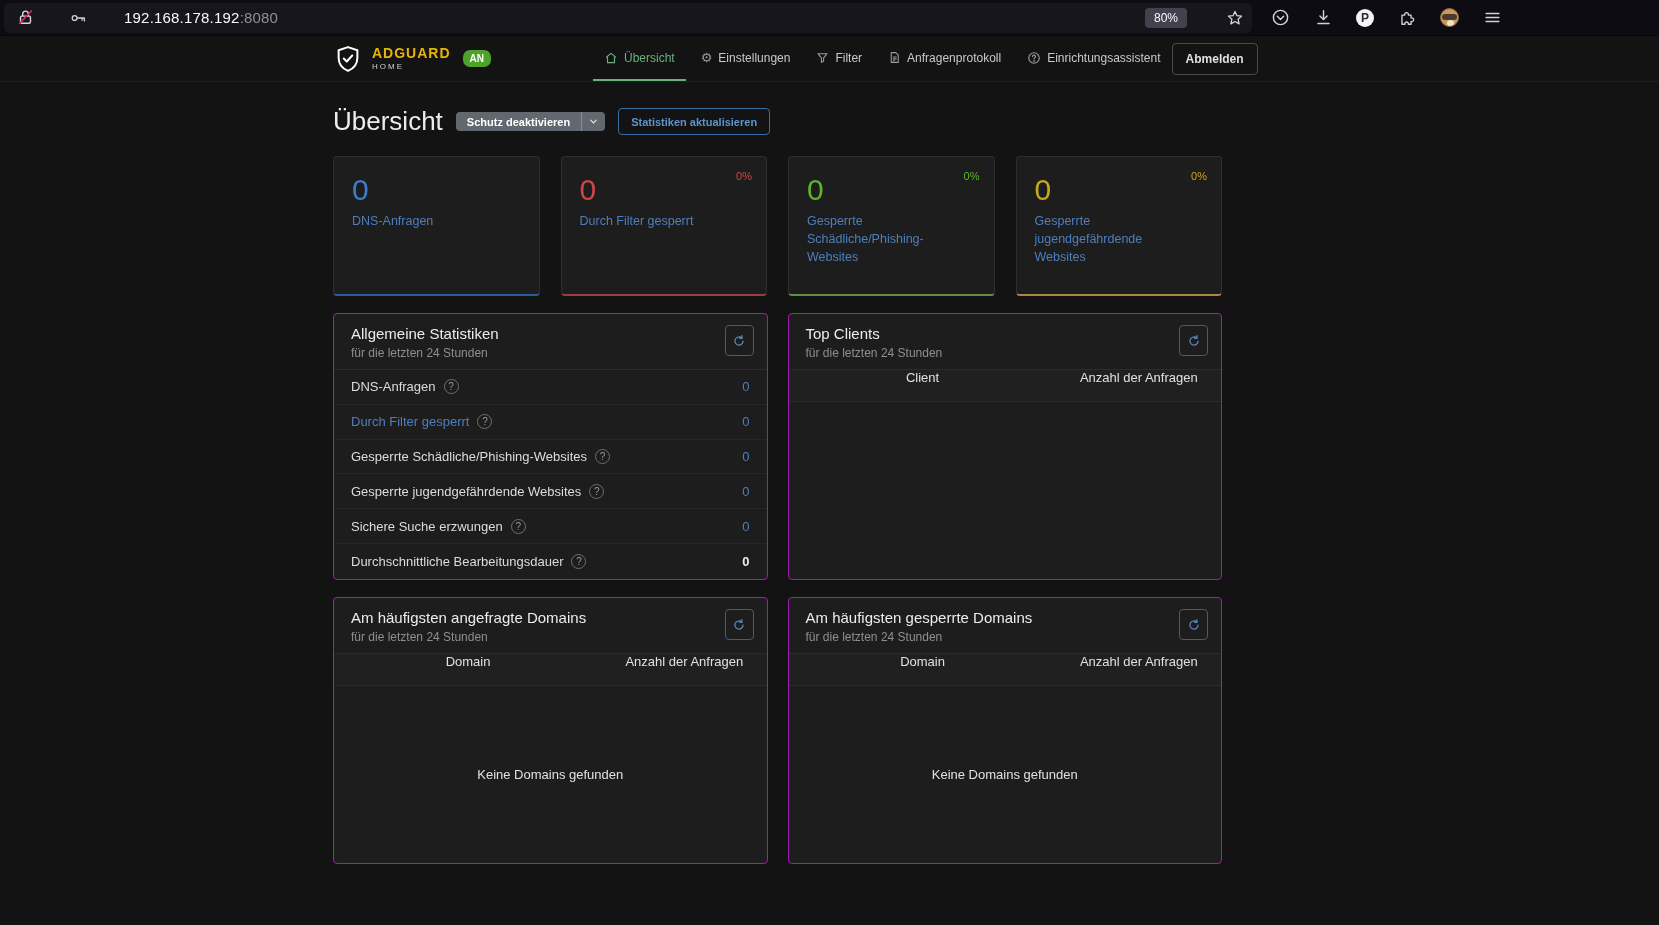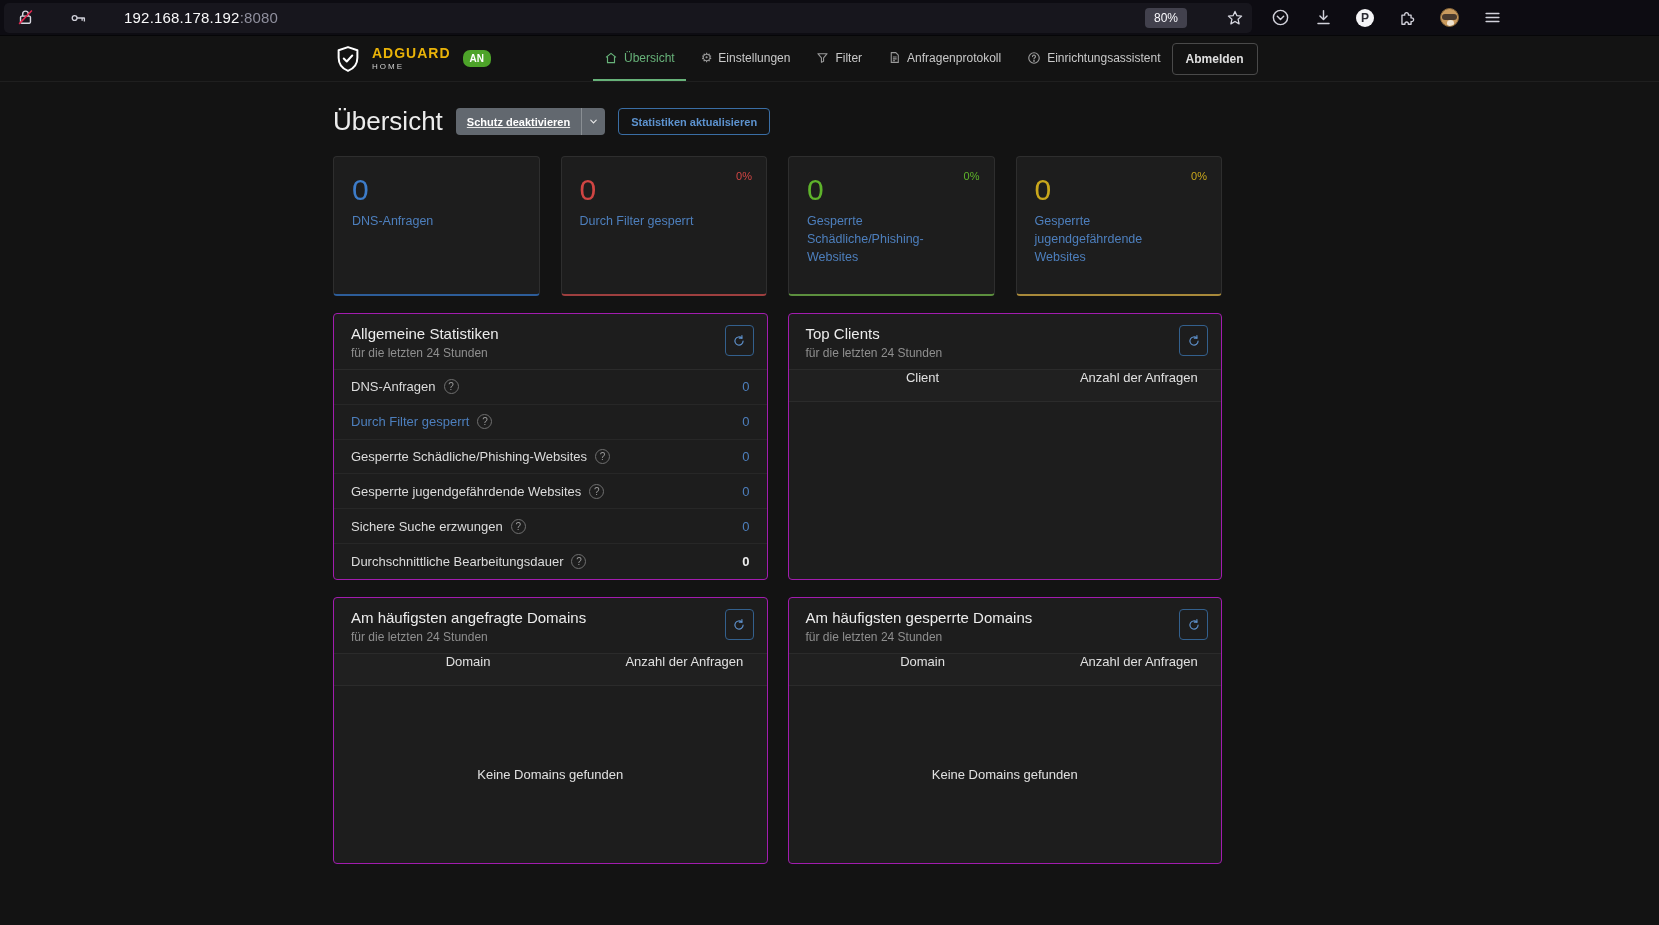--- a/index.html
+++ b/index.html
@@ -63,21 +63,21 @@
   .nav-item.active .nav-ico { color:#67b279; }
   .logout-btn {
     margin-left:auto; align-self:center; background:transparent; color:#e0e0e0;
     border:1px solid #4a4a4a; border-radius:4px; font-size:12px; font-weight:bold;
     padding:8px 13px; cursor:pointer; font-family:inherit;
   }
   
   .content { margin-left:333px; width:889px; }
   .page-head { display:flex; align-items:center; margin-top:24px; gap:13px; }
   .page-title { font-size:26px; font-weight:400; color:#ececec; }
-  .btn-split { display:flex; height:27px; border-radius:4px; overflow:hidden; cursor:pointer;text-decoration:underline; }
+  .btn-split { display:flex; height:19px; border-radius:4px; overflow:hidden; cursor:pointer; }
   .btn-split .main {
     background:#62686f; color:#fff; font-size:11px; font-weight:bold;
     display:flex; align-items:center; padding:0 11px; border:none; font-family:inherit; cursor:pointer;
   }
   .btn-split .caret {
     background:#62686f; border-left:1px solid rgba(255,255,255,.25); width:24px;
     display:flex; align-items:center; justify-content:center; color:#e8e8e8; border-right:none; cursor:pointer;
   }
   .btn-outline-blue {
     height:27px; background:transparent; border:1px solid #3a6ea5; color:#5d93cf;

